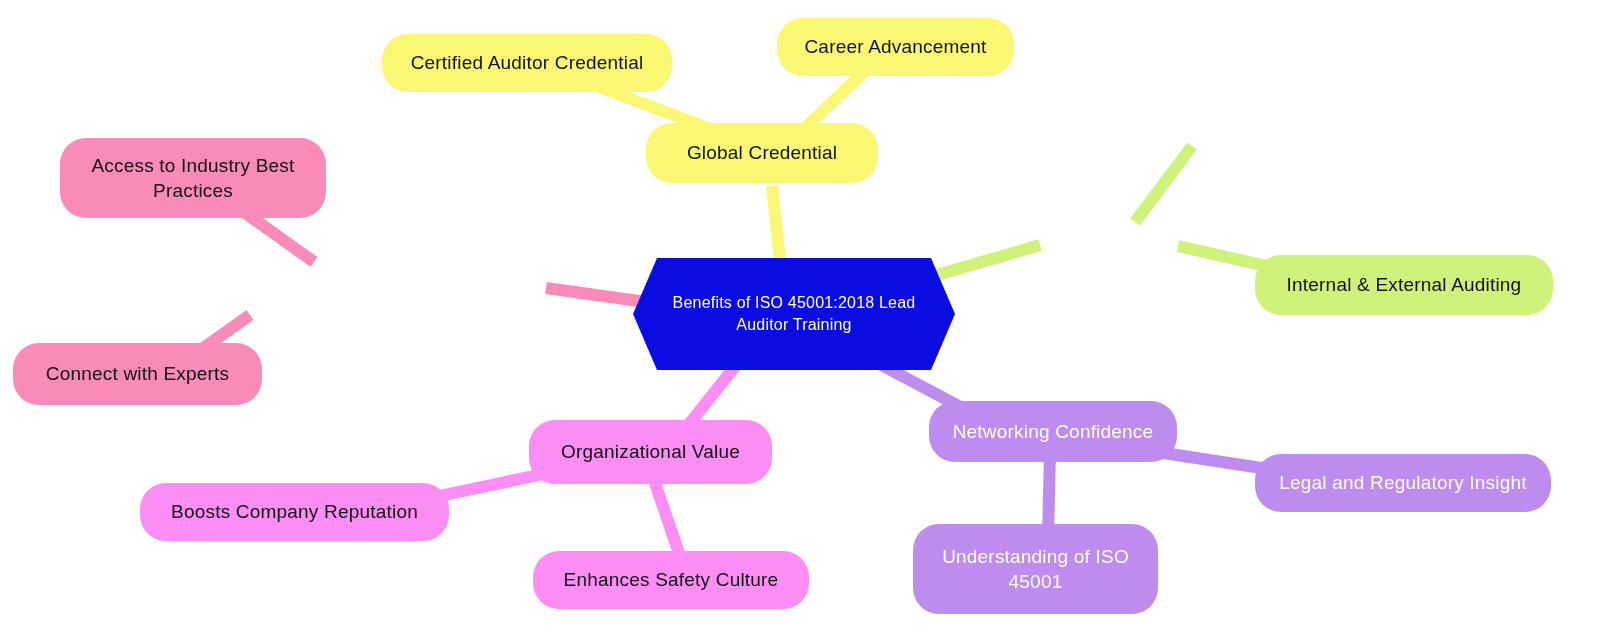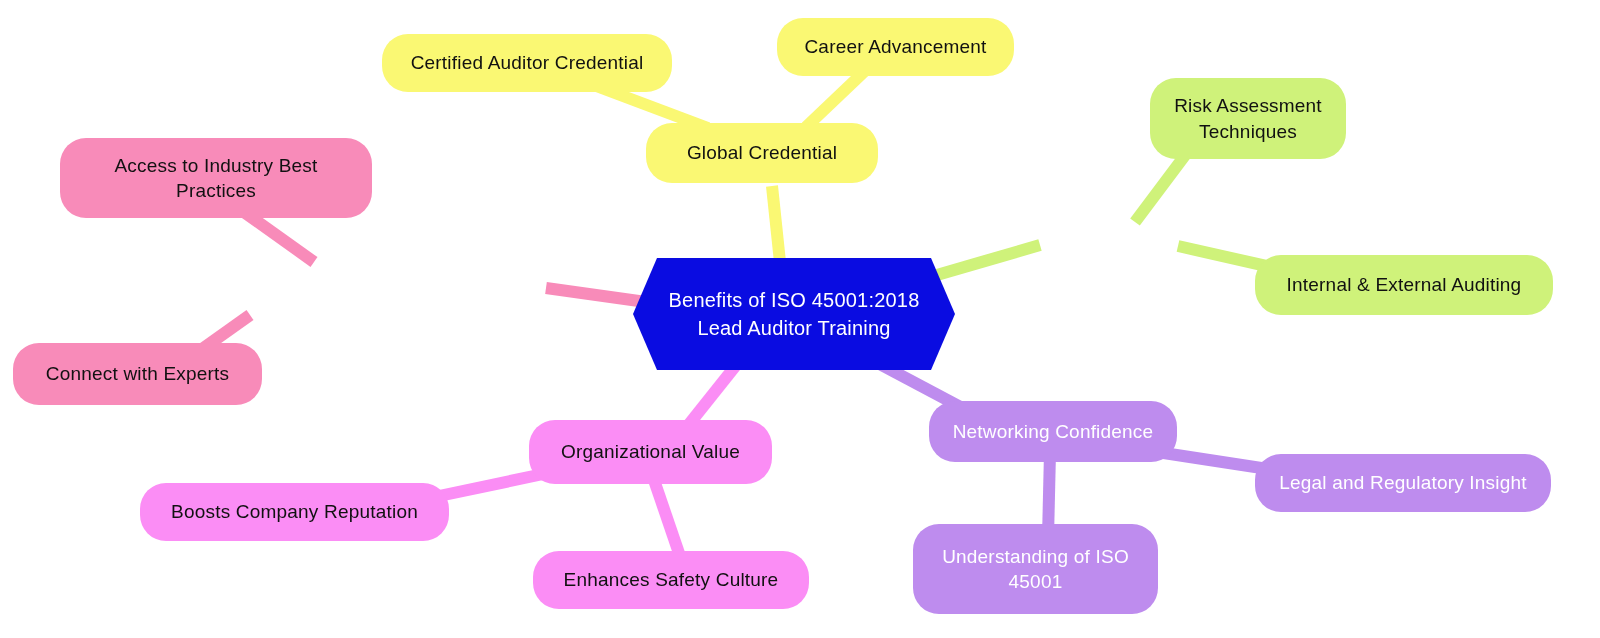--- a/index.html
+++ b/index.html
@@ -36,21 +36,21 @@
   .n-green  { background: var(--green);  }
   .n-pink   { background: var(--pink);   }
   .n-orchid { background: var(--orchid); }
   .n-purple { background: var(--purple); color: var(--light); }
   .n-blue {
     background: var(--blue);
     color: var(--light);
     border-radius: 0;
     clip-path: polygon(0 50%, 24px 0, calc(100% - 24px) 0, 100% 50%, calc(100% - 24px) 100%, 24px 100%);
     padding: 4px 34px;
-    font-size: 20px;
+    font-size: 16px;
     line-height: 1.4;
   }
 </style>
 </head>
 <body>
 
 <div class="canvas">
 
   <svg class="edge-layer" viewBox="0 0 1600 638" xmlns="http://www.w3.org/2000/svg">
     <line class="e-yellow" x1="780" y1="262" x2="772" y2="186"></line>
@@ -69,24 +69,23 @@
     <line class="e-purple" x1="1118" y1="446" x2="1300" y2="474"></line>
     <line class="e-purple" x1="1050" y1="452" x2="1048" y2="538"></line>
   </svg>
 
   <div class="node n-blue" style="left:633px; top:258px; width:322px; height:112px;">Benefits of ISO 45001:2018 Lead Auditor Training</div>
 
   <div class="node n-yellow" style="left:646px; top:123px; width:232px; height:60px;">Global Credential</div>
   <div class="node n-yellow" style="left:382px; top:34px; width:290px; height:58px;">Certified Auditor Credential</div>
   <div class="node n-yellow" style="left:777px; top:18px; width:237px; height:58px;">Career Advancement</div>
 
-  <div class="node n-green" style="left:1150px; top:78px; width:196px; height:81px;">Risk Assessment Techniques</div>
   <div class="node n-green" style="left:1255px; top:255px; width:298px; height:60px;">Internal &amp; External Auditing</div>
 
-  <div class="node n-pink" style="left:60px; top:138px; width:312px; height:80px;">Access to Industry Best Practices</div>
+  <div class="node n-pink" style="left:60px; top:138px; width:266px; height:80px;">Access to Industry Best Practices</div>
   <div class="node n-pink" style="left:13px; top:343px; width:249px; height:62px;">Connect with Experts</div>
 
   <div class="node n-orchid" style="left:529px; top:420px; width:243px; height:64px;">Organizational Value</div>
   <div class="node n-orchid" style="left:140px; top:483px; width:309px; height:58px;">Boosts Company Reputation</div>
   <div class="node n-orchid" style="left:533px; top:551px; width:276px; height:58px;">Enhances Safety Culture</div>
 
   <div class="node n-purple" style="left:929px; top:401px; width:248px; height:61px;">Networking Confidence</div>
   <div class="node n-purple" style="left:1255px; top:454px; width:296px; height:58px;">Legal and Regulatory Insight</div>
   <div class="node n-purple" style="left:913px; top:524px; width:245px; height:90px;">Understanding of ISO 45001</div>
 

